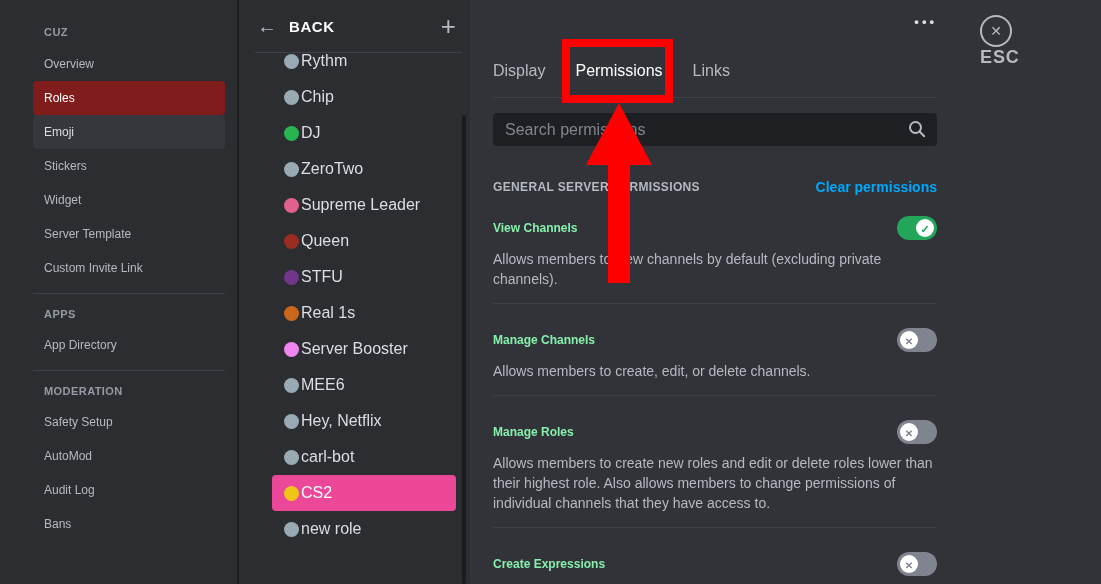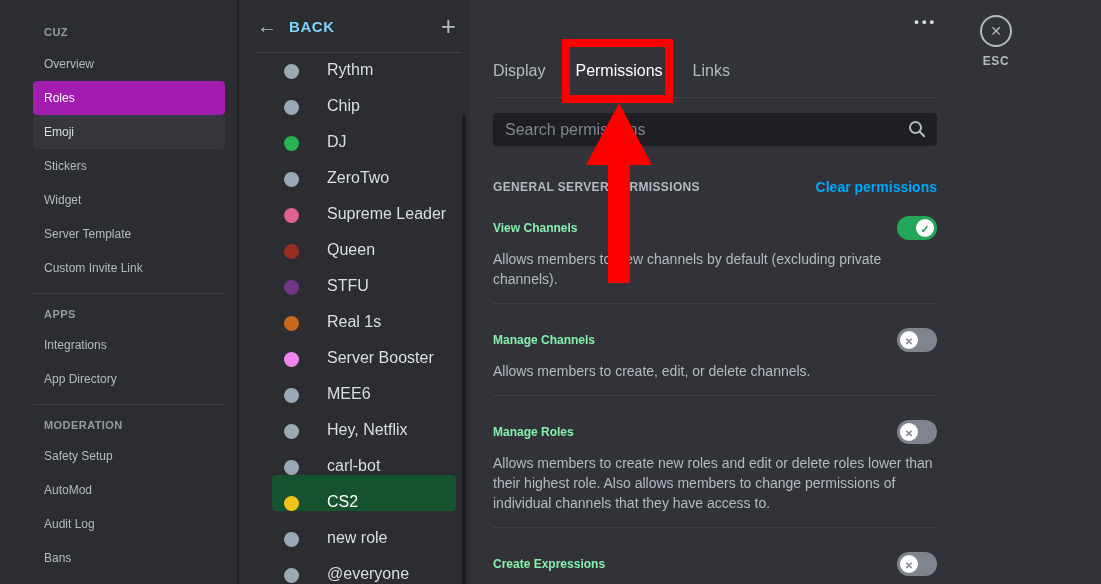--- a/index.html
+++ b/index.html
@@ -12,39 +12,39 @@
 
   
   .sidebar { position:absolute; left:0; top:0; width:237px; height:100%; background:#2b2d31; }
   .vseam   { position:absolute; left:237px; top:0; width:2px; height:100%; background:#1f2023; }
   .srv-label { margin:26px 12px 9px 44px; font-size:11px; font-weight:700; letter-spacing:.04em; color:#949ba4; }
   .side-item {
     height:34px; line-height:34px; margin:0 12px 0 33px; padding-left:11px;
     border-radius:4px; font-size:12px; color:#b5bac1; cursor:pointer;
     white-space:nowrap; overflow:hidden;
   }
-  .side-item.selected { background:#a21caf; color:#ffffff; }
+  .side-item.selected { background:#7f1d1d; color:#ffffff; }
   .side-item.hover    { background:#35373c; color:#dbdee1; }
   .side-divider { border-top:1px solid #3f4147; margin:8px 12px 0 33px; }
   .side-header  { margin:14px 12px 6px 44px; font-size:11px; font-weight:700; letter-spacing:.04em; color:#949ba4; height:14px; }
 
   
   .roles-panel { position:absolute; left:239px; top:0; width:231px; height:100%; background:#2b2d31; }
   .roles-header { height:52px; display:flex; align-items:center; padding:0 14px 0 18px; }
   .back-arrow { font-size:20px; font-weight:700; color:#b5bac1; cursor:pointer; }
-  .back-label { margin-left:12px; font-size:15px; font-weight:700; letter-spacing:.04em; color:#7dd3fc; cursor:pointer; }
+  .back-label { margin-left:12px; font-size:15px; font-weight:700; letter-spacing:.04em; color:#ffffff; cursor:pointer; }
   .add-role   { margin-left:auto; font-size:26px; font-weight:300; color:#b5bac1; cursor:pointer; line-height:26px; }
   .roles-header-divider { border-top:1px solid #3f4147; margin:0 8px 0 16px; }
   .roles-scroll { position:absolute; top:53px; left:0; right:0; bottom:0; overflow:hidden; }
   .roles-list { margin-top:-10px; }
   .role-row {
     height:36px; margin:0 14px 0 33px; padding-left:12px; border-radius:4px;
-    display:flex; align-items:flex-end; gap:28px; cursor:pointer;
-  }
-  .role-row.selected { background:#14532d; }
+    display:flex; align-items:center; gap:2px; cursor:pointer;
+  }
+  .role-row.selected { background:#ec4899; }
   .role-dot { width:15px; height:15px; border-radius:50%; flex:0 0 15px; }
   .role-name { font-size:16px; font-weight:500; color:#dbdee2; white-space:nowrap; }
   .role-row.selected .role-name { color:#ffffff; }
   .roles-scrollbar { position:absolute; right:4px; top:115px; width:4px; height:469px; background:#1a1b1e; border-radius:2px; }
 
   
   .content { position:absolute; left:470px; top:0; right:0; height:100%; background:#313338; }
   .content-col { position:absolute; left:23px; top:0; width:444px; height:100%; }
 
   .page-title { position:absolute; top:12px; left:0; font-size:16px; font-weight:700; color:#f2f3f5; letter-spacing:.01em; }
@@ -83,21 +83,21 @@
   .perm.enabled .toggle { background:#23a55a; }
   .perm.enabled .knob { left:auto; left:19px; }
   .perm.enabled .glyph-check { display:inline; }
 
   
   .esc { position:absolute; left:980px; top:15px; width:32px; text-align:center; cursor:pointer; }
   .esc-circle {
     width:32px; height:32px; border:2px solid #b5bac1; border-radius:50%;
     color:#b5bac1; font-size:14px; line-height:28px; text-align:center;
   }
-  .esc-label { margin-top:7px; font-size:12px; font-weight:700; letter-spacing:.05em; color:#b5bac1; }
+  .esc-label { font-size:18px; font-weight:700; letter-spacing:.05em; color:#b5bac1; }
 
   
   .anno-box {
     position:absolute; left:562px; top:39px; width:111px; height:64px;
     border:8px solid #ff0000; z-index:50; pointer-events:none;
   }
   .anno-arrow {
     position:absolute; left:586px; top:103px; width:66px; height:180px;
     background:#ff0000; z-index:50; pointer-events:none;
     clip-path:polygon(50% 0, 100% 34.4%, 66.7% 34.4%, 66.7% 100%, 33.3% 100%, 33.3% 34.4%, 0 34.4%);
@@ -122,21 +122,20 @@
       <div class="side-item">Widget</div>
 
       <div class="side-item">Server Template</div>
 
       <div class="side-item">Custom Invite Link</div>
     </div>
   <div class="side-divider"></div>
   <div class="side-header">APPS</div>
   <div>
 
-      <div class="side-item">Integrations</div>
 
       <div class="side-item">App Directory</div>
     </div>
   <div class="side-divider"></div>
   <div class="side-header">MODERATION</div>
   <div>
 
       <div class="side-item">Safety Setup</div>
 
       <div class="side-item">AutoMod</div>
@@ -221,24 +220,20 @@
         <div class="role-row selected">
           <span class="role-dot" style="background-color: rgb(240, 196, 25);"></span>
           <span class="role-name">CS2</span>
         </div>
 
         <div class="role-row">
           <span class="role-dot" style="background-color: rgb(153, 170, 181);"></span>
           <span class="role-name">new role</span>
         </div>
 
-        <div class="role-row">
-          <span class="role-dot" style="background-color: rgb(153, 170, 181);"></span>
-          <span class="role-name">@everyone</span>
-        </div>
       </div>
   </div>
   <div class="roles-scrollbar"></div>
 </section>
 
 <main class="content">
   <div class="content-col">
     <div class="more-btn">•••</div>
 
     <div class="tabs">

